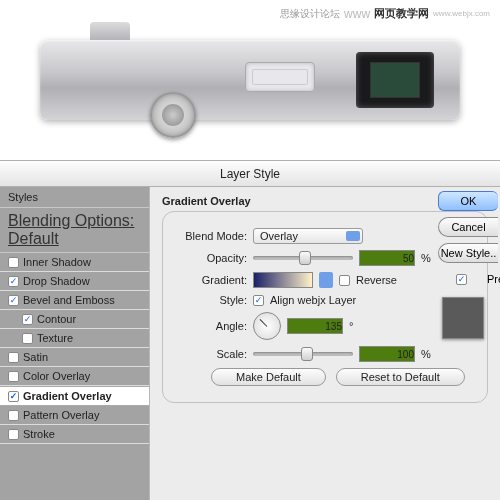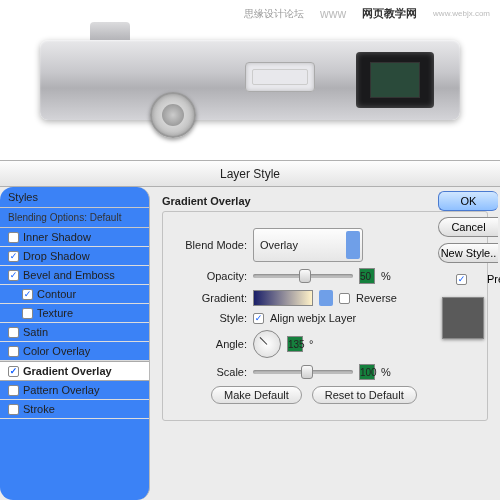--- a/index.html
+++ b/index.html
@@ -1,59 +1,59 @@
 <!DOCTYPE html>
 <html><head>
 <meta charset="utf-8">
 <style>
 * { box-sizing: border-box; margin: 0; padding: 0; font-family: "Lucida Grande", Arial, sans-serif; }
 body { background: #fff; width: 500px; height: 500px; position: relative; }
 
-.watermark { position: absolute; top: 6px; right: 10px; font-size: 10px; color: #999; display: flex; align-items: center; gap: 16px; text-align: center; }
+.watermark { position: absolute; top: 6px; right: 10px; font-size: 10px; color: #999; display: flex; align-items: center; gap: 4px; text-align: center; }
 .watermark .brand { font-weight: bold; color: #333; font-size: 11px; }
 
 .camera-area { width: 500px; height: 160px; background: #fff; display: flex; align-items: center; justify-content: center; }
 .camera { width: 420px; height: 80px; background: linear-gradient(#e8e8ea, #c8c8cc 40%, #b0b0b4 60%, #d4d4d8); border-radius: 8px; position: relative; box-shadow: 0 2px 6px rgba(0,0,0,0.3), inset 0 1px 2px rgba(255,255,255,0.6); }
 .camera::before { content:""; position:absolute; left:50px; top:-18px; width:40px; height:18px; background:linear-gradient(#dcdcde,#b4b4b8); border-radius:4px 4px 0 0; }
 .dial { position:absolute; left:110px; bottom:-18px; width:46px; height:46px; border-radius:50%; background:radial-gradient(#eee,#aaa); box-shadow:0 2px 4px rgba(0,0,0,0.4), inset 0 0 4px rgba(0,0,0,0.2); border:2px solid #999; }
 .dial::after { content:""; position:absolute; inset:10px; border-radius:50%; background:radial-gradient(#ccc,#888); }
 .flash { position:absolute; left:205px; top:22px; width:70px; height:30px; background:#e8e8ec; border:1px solid #aaa; border-radius:4px; box-shadow:inset 0 0 4px rgba(0,0,0,0.2); }
 .flash::after{content:"";position:absolute;inset:6px;border:1px solid #ccc;border-radius:2px;}
 .viewfinder { position:absolute; right:26px; top:12px; width:78px; height:56px; background:#1a1a1c; border-radius:4px; box-shadow:inset 0 0 6px rgba(255,255,255,0.3); }
 .viewfinder::after { content:""; position:absolute; inset:10px 14px; background:#2a4a3a; border:1px solid #333; }
 
 .dialog { position: relative; width: 500px; height: 340px; background: #ececec; border-top: 1px solid #b0b0b0; }
 .title-bar { height: 26px; background: linear-gradient(#fdfdfd,#e4e4e4); border-bottom: 1px solid #b0b0b0; text-align: center; font-size: 12px; line-height: 26px; color: #222; }
 
 .content { display: flex; height: calc(100% - 26px); }
-.sidebar { width: 150px; border-right: 1px solid #b8b8b8; background: #3b82f6; font-size: 11px; border-radius: 13px; }
+.sidebar { width: 150px; border-right: 1px solid #b8b8b8; background: #a3a3a3; font-size: 11px; }
 .side-head { padding: 4px 8px; border-bottom: 1px solid #c8c8c8; color: #222; font-size: 11px; }
-.side-sub { padding: 4px 8px; border-bottom: 1px solid #c8c8c8; font-size: 10px; color: #333; }
+.side-sub { padding: 4px 8px; border-bottom: 1px solid #c8c8c8; font-size: 16px; color: #333; text-decoration: underline; }
 .side-item { display:flex; align-items:center; gap:4px; padding: 3px 8px; border-bottom: 1px solid #dcdcdc; color: #222; cursor: default; }
 .side-item.indent { padding-left: 22px; }
 .side-item.selected { background: #fff; font-weight: bold; border-top:1px solid #aaa; border-bottom:1px solid #aaa; }
 .ck { width: 11px; height: 11px; border: 1px solid #888; border-radius: 2px; background: #fff; display:inline-flex; align-items:center; justify-content:center; font-size:9px; color:#0a5aff; }
 .ck.on::after { content:"✓"; }
 
 .main { flex: 1; padding: 8px 12px; position: relative; font-size: 11px; color: #222; }
 .section-title { font-weight: bold; margin-bottom: 2px; }
 .subsection { margin-left: 10px; font-weight:bold; font-size:10px; color:#333; }
-.fieldset { border: 1px solid #c2c2c2; border-radius: 3px; margin-top: 4px; padding: 10px 12px 10px 12px; background:#ececec; }
+.fieldset { border: 1px solid #c2c2c2; border-radius: 12px; margin-top: 4px; padding: 10px 12px 10px 12px; background:#ececec; }
 .row { display:flex; align-items:center; margin: 6px 0; gap: 6px; }
 .row .lab { width: 72px; text-align: right; }
-.select { border:1px solid #9a9a9a; border-radius:3px; background:linear-gradient(#fdfdfd,#e6e6e6); height:34px; font-size:11px; padding: 0 32px 0 6px; position:relative; display:inline-flex; align-items:center; }
+.select { border:1px solid #9a9a9a; border-radius:3px; background:linear-gradient(#fdfdfd,#e6e6e6); height:16px; font-size:11px; padding: 0 32px 0 6px; position:relative; display:inline-flex; align-items:center; }
 .select::after { content:""; position:absolute; right:2px; top:2px; bottom:2px; width:14px; background:#6f9fe8; border-radius:2px; }
 .slider-track { flex:0 0 100px; height:4px; background:#bfbfbf; border-radius:2px; position:relative; box-shadow:inset 0 1px 2px rgba(0,0,0,0.3); }
 .slider-thumb { position:absolute; top:-5px; width:12px; height:14px; background:linear-gradient(#fafafa,#d0d0d0); border:1px solid #888; border-radius:3px; }
-.numbox { width:16px; height:16px; border:1px solid #888; background:#15803d; font-size:10px; text-align:left; line-height:16px; }
+.numbox { width:56px; height:16px; border:1px solid #888; background:#4d7c0f; font-size:10px; text-align:right; line-height:16px; }
 .swatch { width:60px; height:16px; border:1px solid #888; background:linear-gradient(90deg,#1a1f68,#fff2c8); display:inline-block; }
 .dropdown-arrow { width:14px; height:16px; background:#6f9fe8; border-radius:2px; display:inline-block; }
 .angle-dial { width:28px; height:28px; border:1px solid #888; border-radius:50%; background:radial-gradient(#fff,#d8d8d8); position:relative; }
 .angle-dial::after { content:""; position:absolute; left:50%; top:50%; width:10px; height:1px; background:#333; transform-origin:left center; transform:rotate(-135deg); }
-.btn { border:1px solid #9a9a9a; border-radius:10px; background:linear-gradient(#fdfdfd,#e2e2e2); padding:2px 12px; font-size:11px; cursor:default; }
+.btn { border:1px solid #9a9a9a; border-radius:10px; background:linear-gradient(#fdfdfd,#e2e2e2); padding:2px 24px; font-size:11px; cursor:default; }
 
 .right-col { position:absolute; right:0; top:30px; width:62px; display:flex; flex-direction:column; gap:6px; align-items:flex-start; padding-left:0; }
 .rbtn { width:60px; border:1px solid #8a8a8a; border-radius:10px 0 0 10px; border-right:none; background:linear-gradient(#fdfdfd,#dedede); padding:3px 0; font-size:11px; text-align:center; cursor:default; }
 .rbtn.ok { background:linear-gradient(#cfe6ff,#8fc0ff); border-color:#4a7ad0;border-radius:6px; }
 .prev-row { display:flex; align-items:center; gap:20px; font-size:11px; margin-top:4px; margin-left:18px; }
 .prev-swatch { width:42px; height:42px; background:#5a5a5a; border:1px solid #888; margin-top:6px; box-shadow:0 1px 3px rgba(0,0,0,0.4); margin-left:4px; }
 </style>
 </head>
 <body>
 

